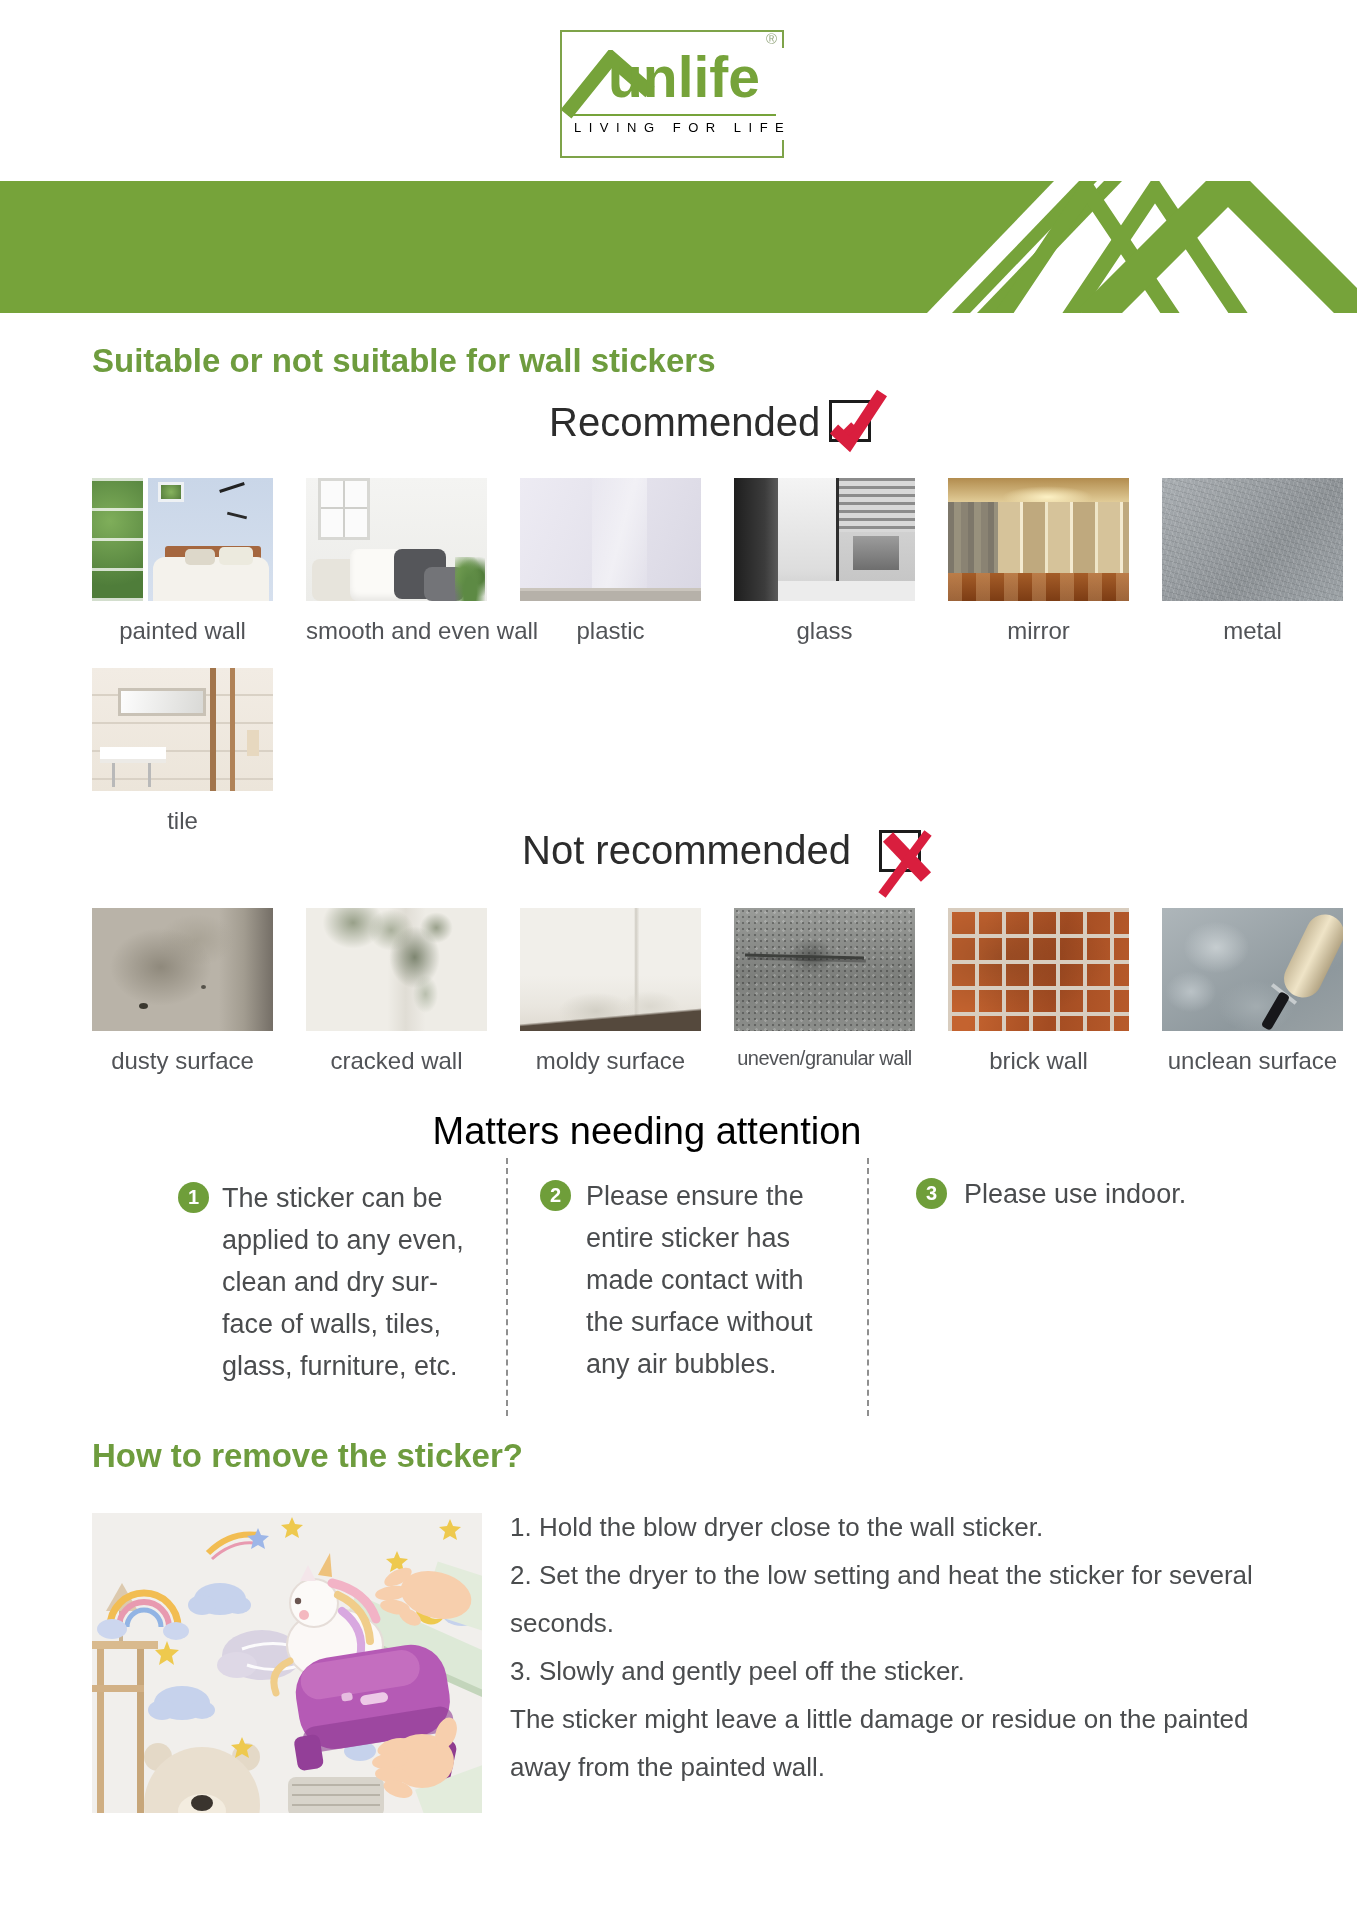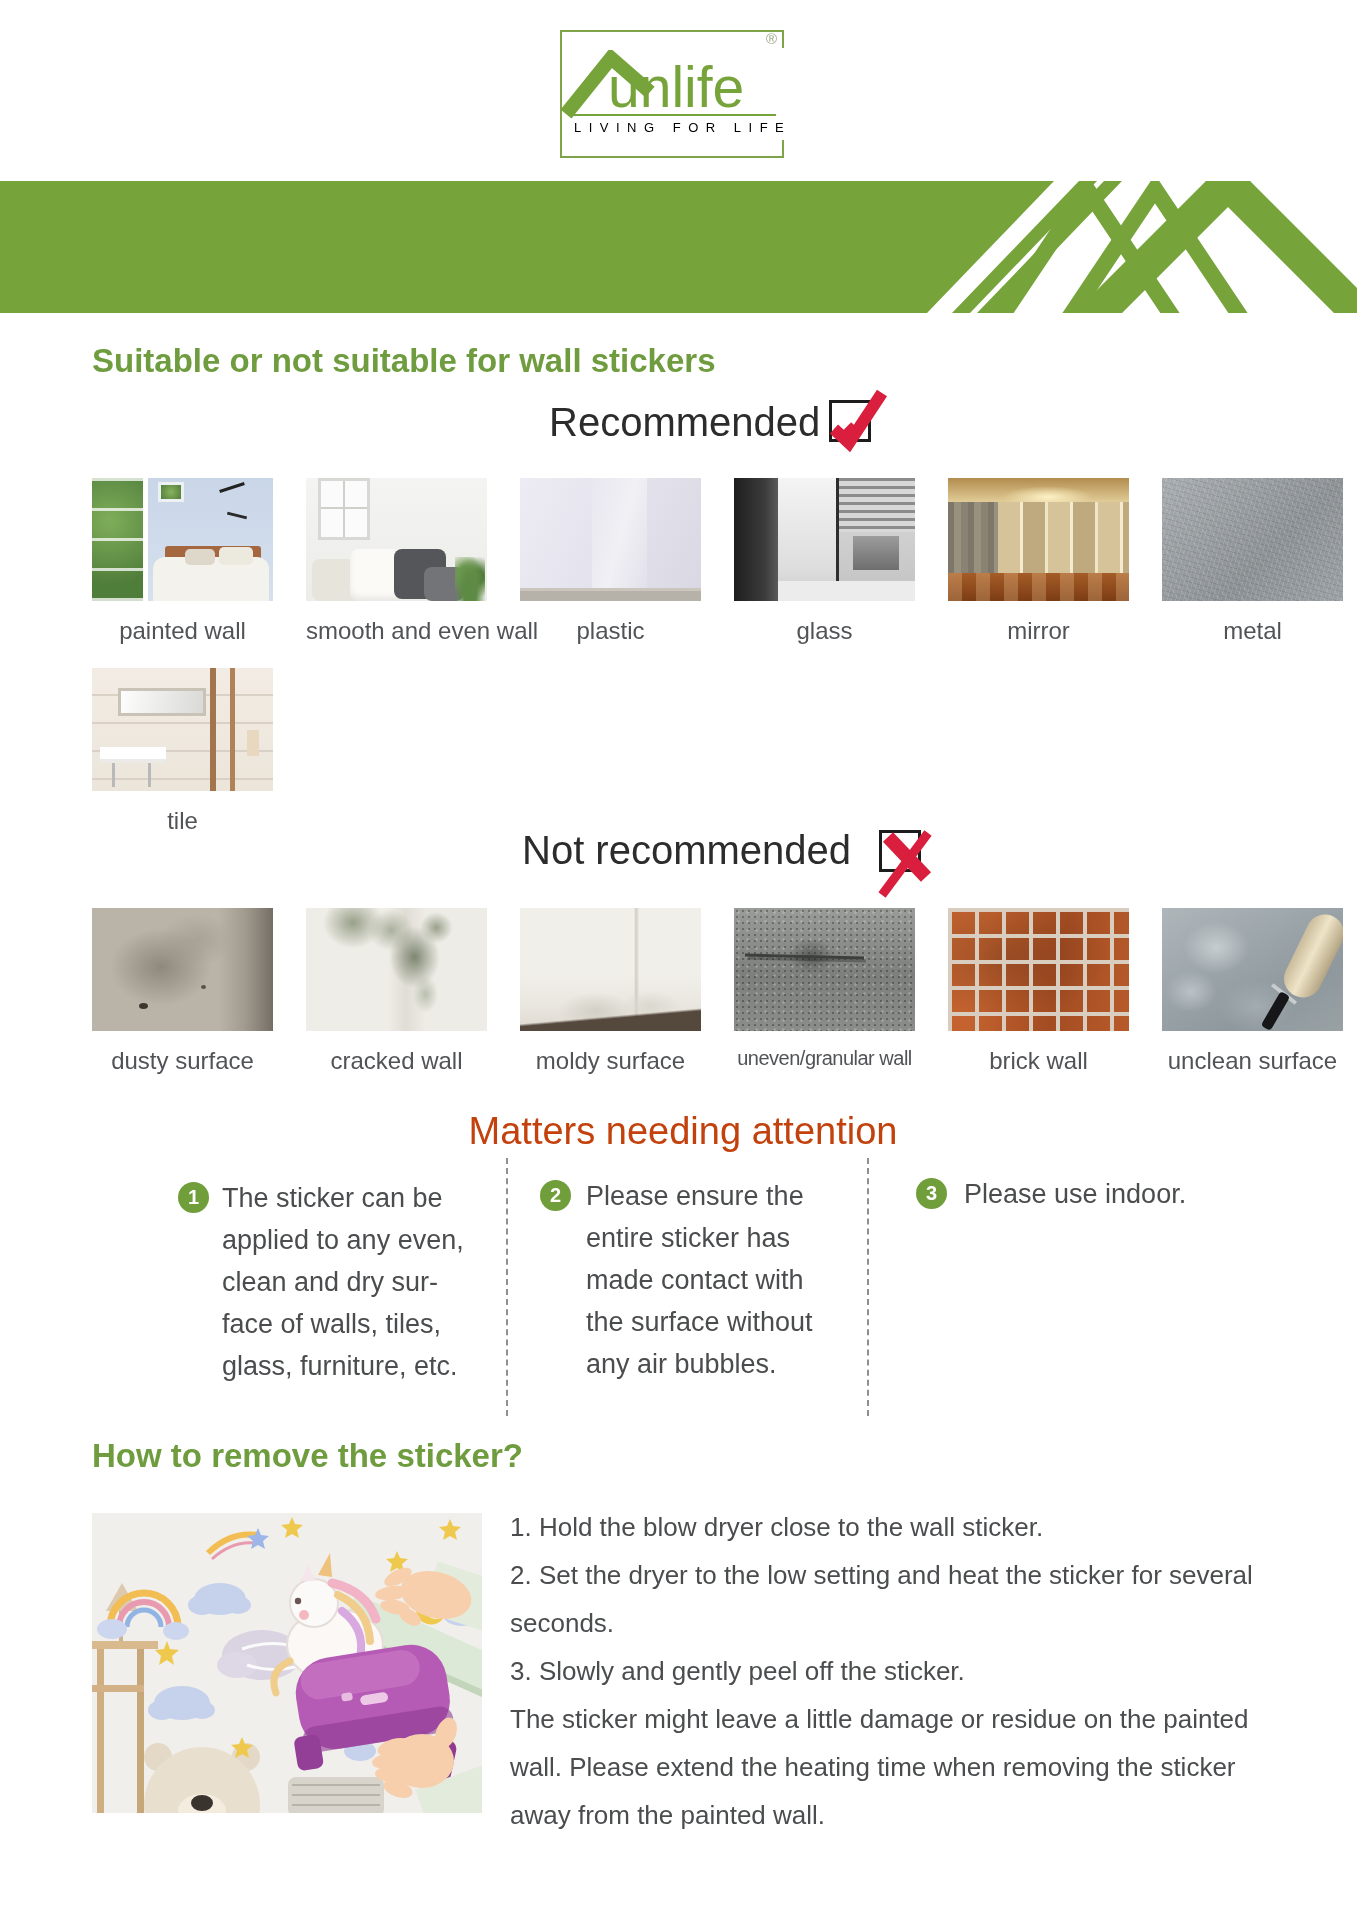--- a/index.html
+++ b/index.html
@@ -6,36 +6,36 @@
   html,body { background:#ffffff; }
   body { font-family:"Liberation Sans", sans-serif; }
   .page { position:relative; width:1357px; height:1920px; background:#fff; overflow:hidden; margin:0 auto; }
 
   
   .logo-frame { position:absolute; left:560px; top:30px; width:224px; height:128px;
     border-left:2px solid #7ea349; border-top:2px solid #7ea349; border-bottom:2px solid #7ea349; }
   .logo-frame::before { content:""; position:absolute; right:0; top:0; width:2px; height:16px; background:#7ea349; }
   .logo-frame::after  { content:""; position:absolute; right:0; bottom:0; width:2px; height:16px; background:#7ea349; }
   .logo-roof { position:absolute; left:0px; top:18px; width:96px; height:70px; }
-  .logo-brand { position:absolute; left:46px; top:22px; font-size:57px; font-weight:normal; color:#76a33a; letter-spacing:0px; }
+  .logo-brand { position:absolute; left:46px; top:12px; font-size:57px; font-weight:bold; color:#76a33a; letter-spacing:0px; }
   .logo-reg { position:absolute; left:204px; top:-2px; font-size:15px; color:#9aab85; }
   .logo-rule { position:absolute; left:6px; top:82px; width:208px; height:2px; background:#76a33a; }
   .logo-tagline { position:absolute; left:12px; top:88px; font-size:13px; letter-spacing:7.5px; color:#000000; white-space:nowrap; }
 
   
   .banner { position:absolute; left:0; top:181px; width:1357px; height:132px; }
 
   
   .h-green { position:absolute; font-size:33px; font-weight:bold; color:#6e9c3e; white-space:nowrap; }
   .h-suitable { left:92px; top:342px; }
   .h-remove { left:92px; top:1437px; }
   .h-dark { position:absolute; font-size:40px; color:#2c2c2c; white-space:nowrap; }
   .t-rec { left:549px; top:400px; }
   .t-notrec { left:522px; top:828px; }
-  .h-attention { position:absolute; top:1110px; left:0; width:1294px; text-align:center; font-size:38px; color:#c2410c;margin-left:36px; }
+  .h-attention { position:absolute; top:1110px; left:0; width:1294px; text-align:center; font-size:38px; color:#000000; }
 
   
   .ckbox { position:absolute; width:42px; height:42px; border:3px solid #1c1c1c; background:#fff; }
   .ck-rec { left:829px; top:400px; }
   .ck-not { left:879px; top:830px; }
   .ckbox svg { position:absolute; left:-8px; top:-14px; overflow:visible; }
 
   
   .row { position:absolute; left:92px; display:flex; gap:18px; }
   .row1 { top:478px; } .row2 { top:668px; } .row3 { top:908px; }
@@ -463,17 +463,16 @@
       </g>
     </svg>
   </div>
 
   <div class="rm-lines">
     <div>1.  Hold the blow dryer close to the wall sticker.</div>
     <div>2.  Set the dryer to the low setting and heat the sticker for several</div>
     <div>seconds.</div>
     <div>3.  Slowly and gently peel off the sticker.</div>
     <div>The sticker might leave a little damage or residue on the painted</div>
-    <div>wall. Please extend the heating time when removing the sticker</div>
     <div>away from the painted wall.</div>
   </div>
 
 </div>
 
 </body></html>

